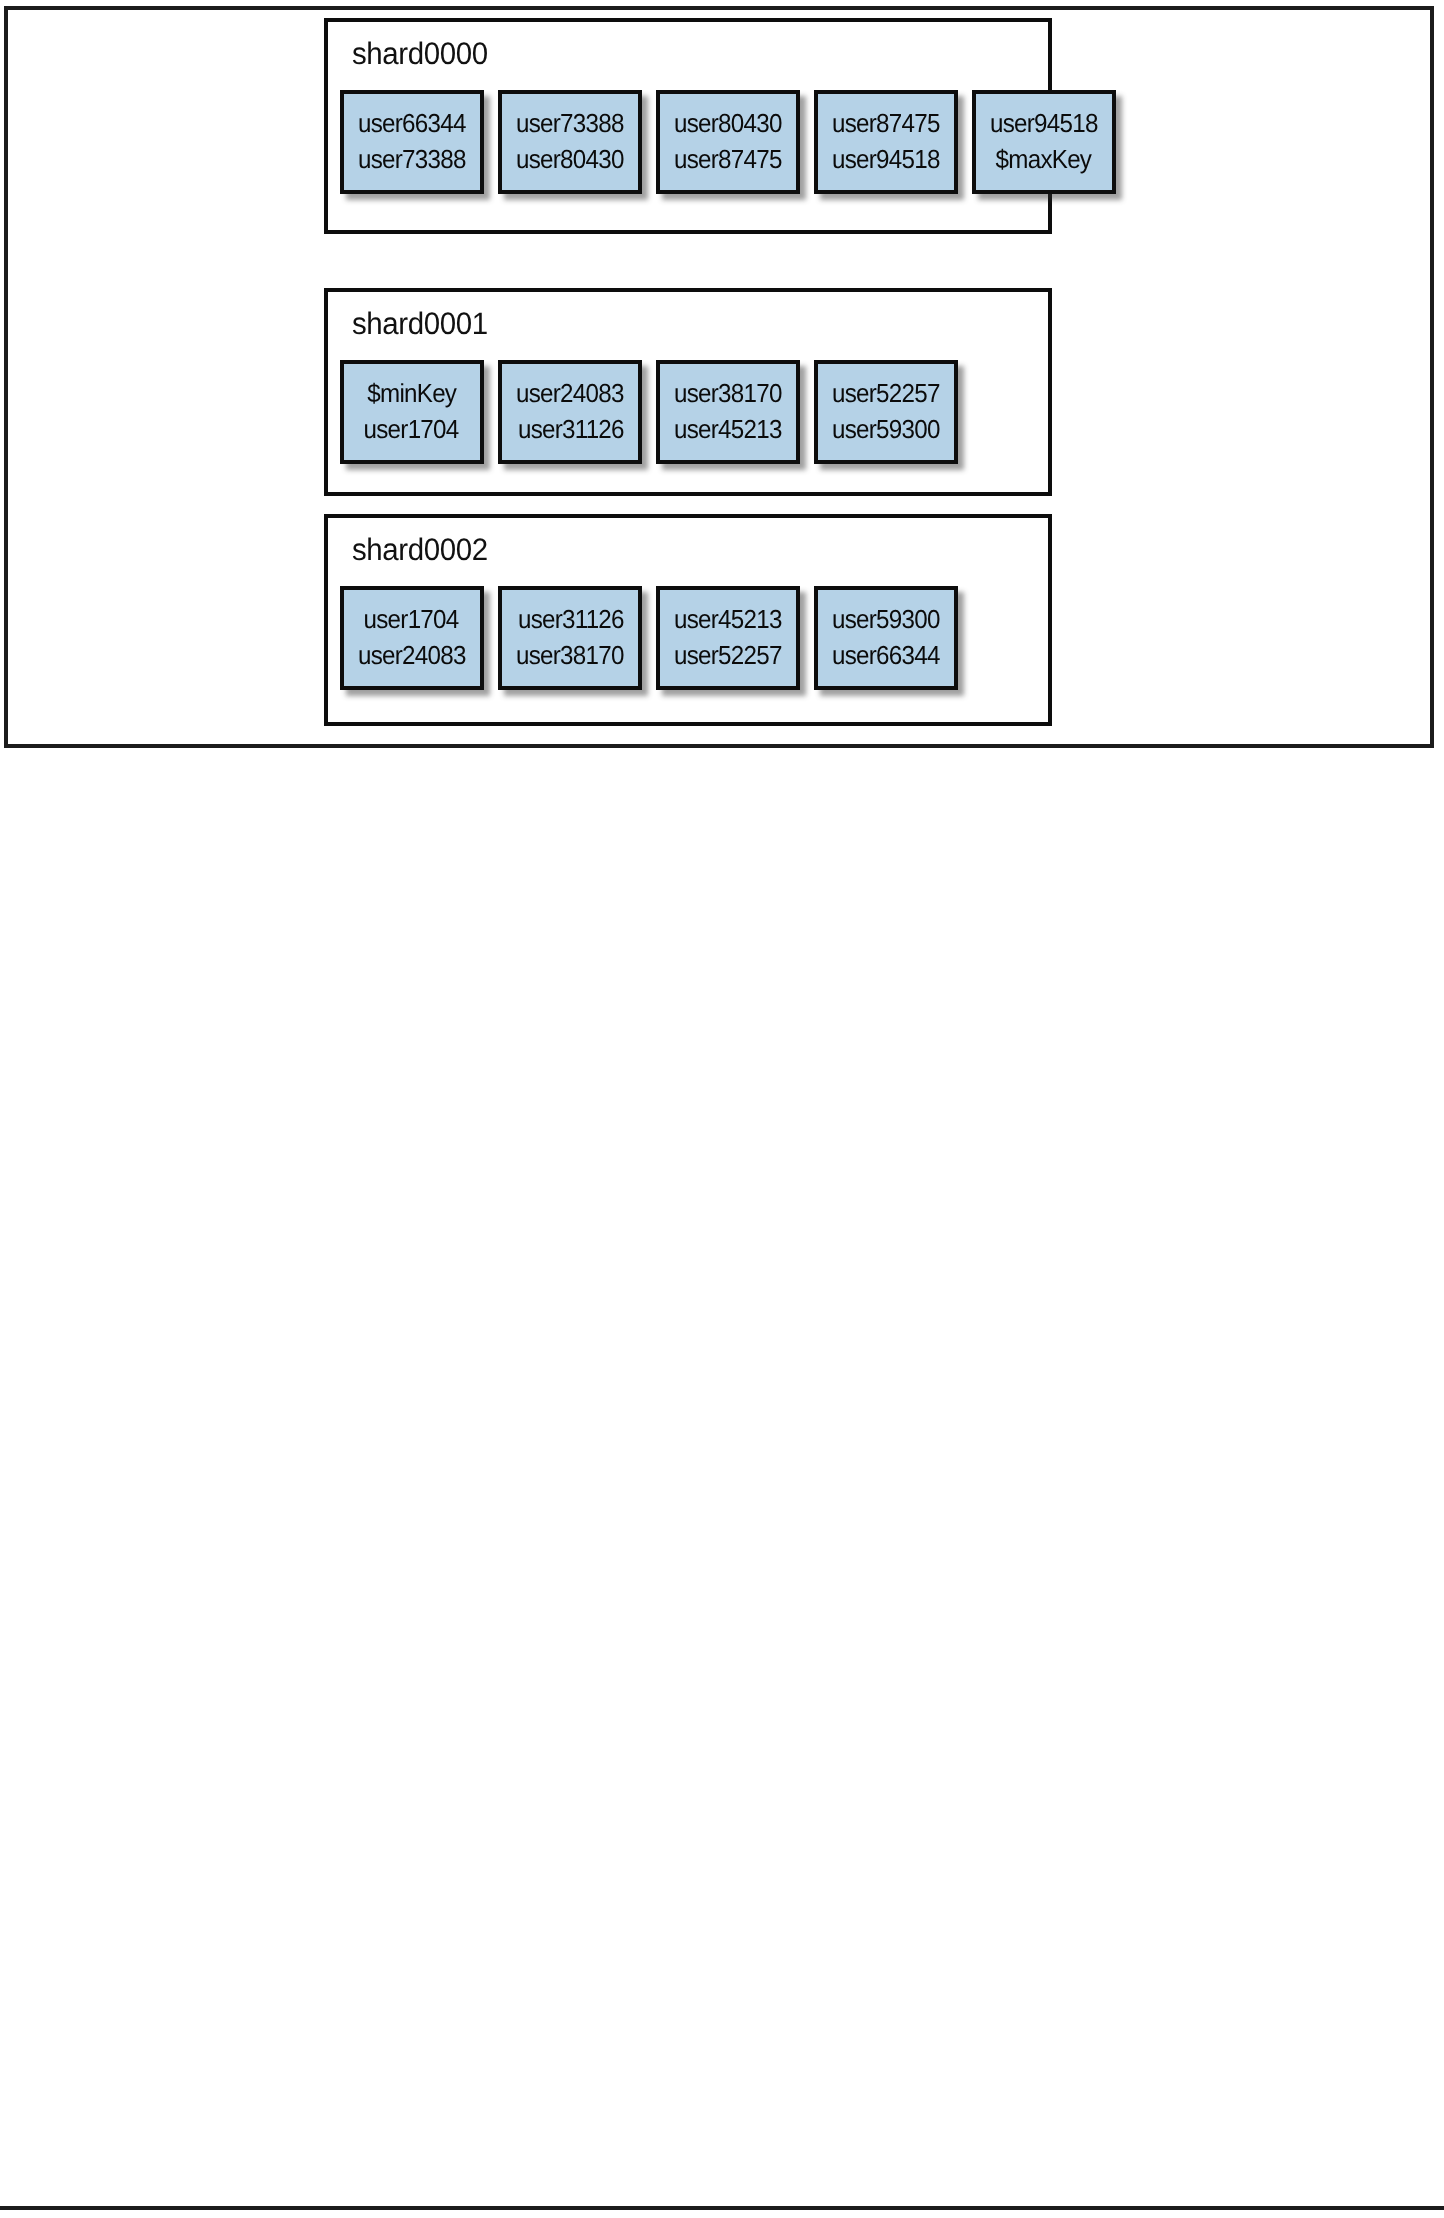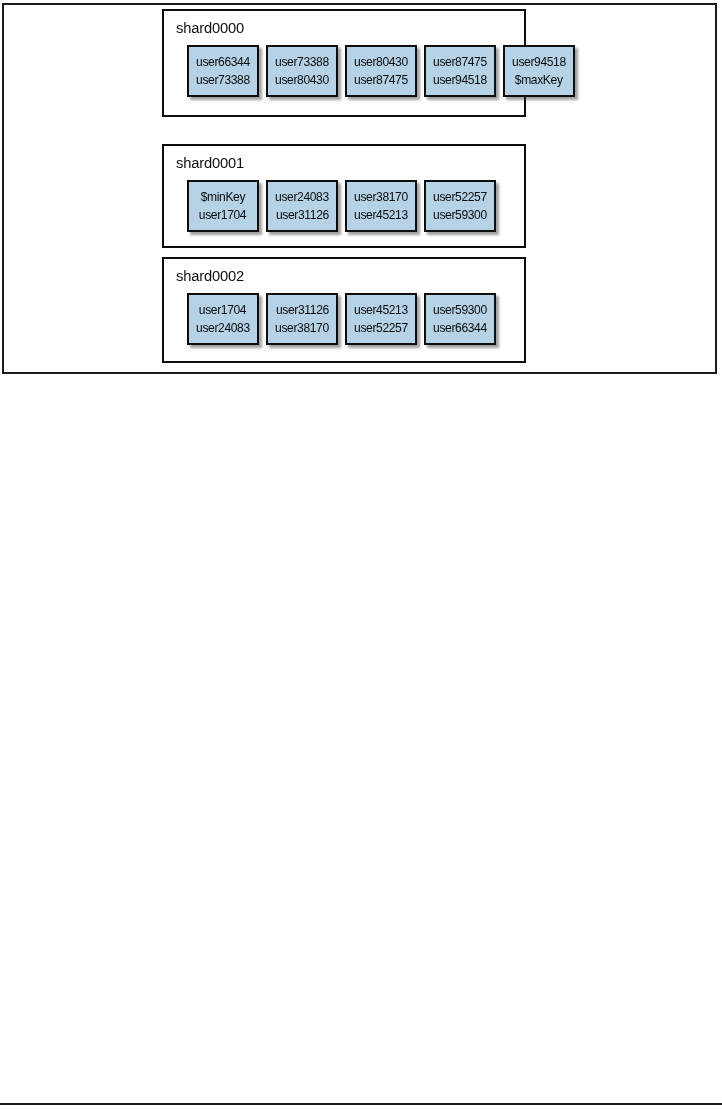--- a/index.html
+++ b/index.html
@@ -25,21 +25,21 @@
   }
   .shard-label {
     position: absolute; left: 12px; top: 8px;
     font-size: 15.5px; color: #111111;
     letter-spacing: -0.2px;
     transform: scaleX(0.95); transform-origin: 0 50%;
     white-space: nowrap;
   }
   .chunk-row {
     position: absolute; left: 6px; top: 34px;
-    display: flex; gap: 7px; margin-left: 17px;
+    display: flex; gap: 7px;
   }
   .chunk {
     width: 72px; height: 52px;
     box-sizing: border-box;
     background: #B5D2E7;
     border: 2px solid #0d0d0d;
     box-shadow: 3px 3px 2.5px rgba(45,45,45,0.45);
     display: flex; flex-direction: column;
     align-items: center; justify-content: center;
     font-size: 13px; line-height: 18px;

